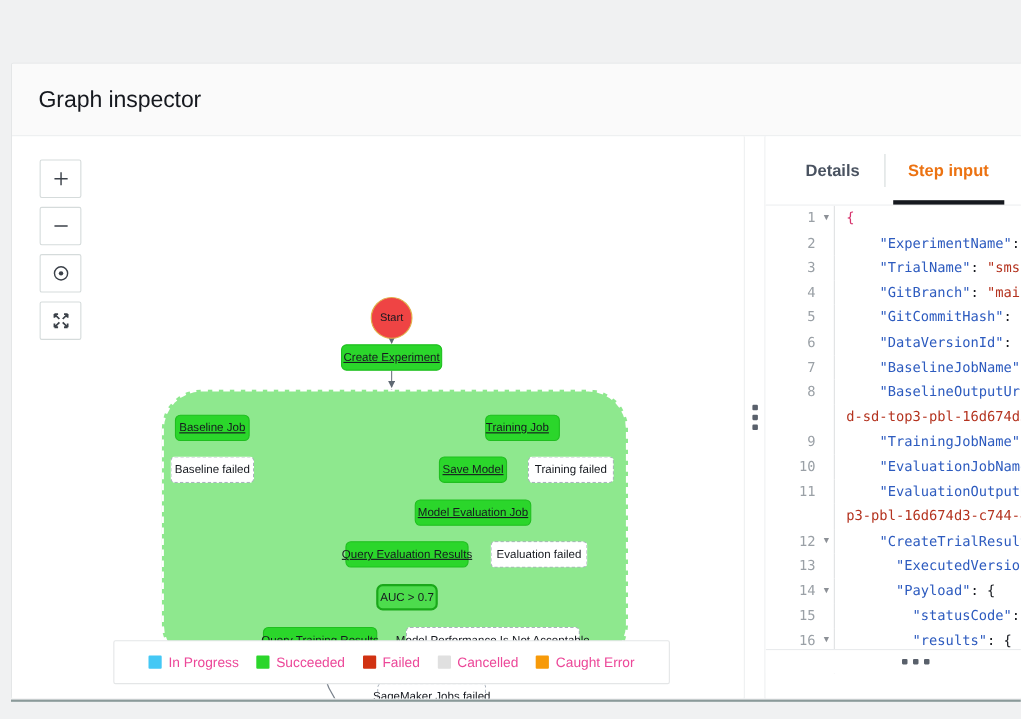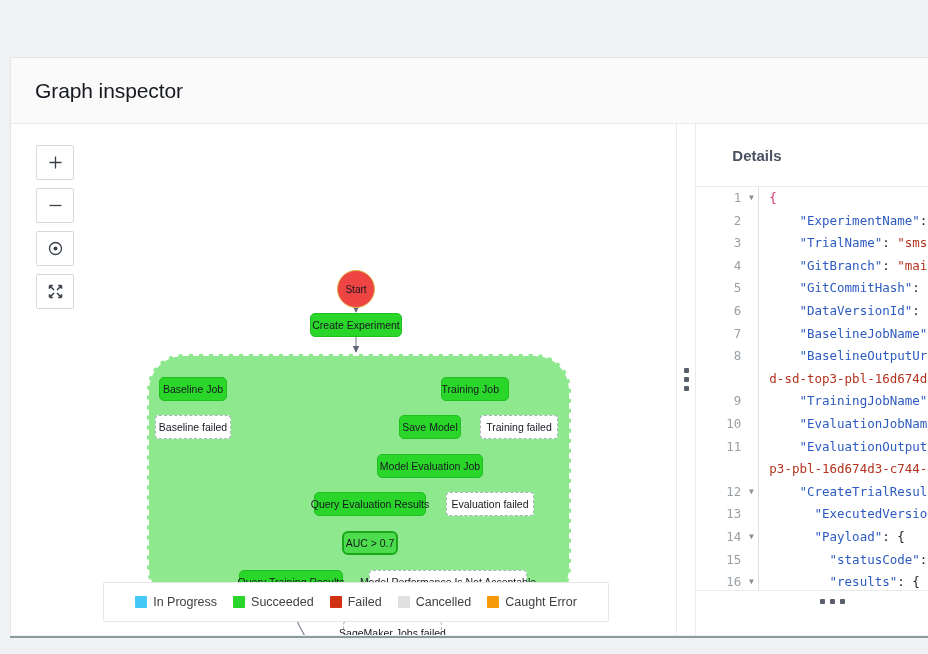--- a/index.html
+++ b/index.html
@@ -85,20 +85,21 @@
     white-space: nowrap;
     cursor: pointer;
     z-index: 3;
   }
   .node.succeeded {
     background: #2bd62b;
     border: 1px solid #1fbf1f;
     border-radius: 5px;
     height: 24px;
     padding: 0 9px;
+    text-decoration: underline;
   }
   .node.choice {
     background: #4ddc4d;
     border: 2px solid #1aa81a;
     border-radius: 6px;
     height: 24px;
     padding: 0 9px;
   }
   .node.notrun {
     background: #ffffff;
@@ -130,21 +131,21 @@
     width: 506px; height: 40px;
     background: #ffffff;
     border: 1px solid #e4e6e7;
     border-radius: 2px;
     display: flex; align-items: center; justify-content: center;
     gap: 16px;
     z-index: 6;
   }
   .legend-item { display: flex; align-items: center; gap: 6px; }
   .legend-swatch { width: 12px; height: 12px; border-radius: 1px; }
-  .legend-label { font-size: 12.5px; color: #404040; }
+  .legend-label { font-size: 12.5px; color: #ec4899; }
 
   
   .v-resizer {
     width: 20px; height: 511px;
     background: #ffffff;
     border-left: 1px solid #e9ebed;
     border-right: 1px solid #e9ebed;
     display: flex; align-items: center; justify-content: center;
     cursor: col-resize;
     flex: 0 0 20px;
@@ -409,20 +410,21 @@
           <i></i>
             <i></i>
             <i></i>
         </span>
       </div>
 
       <div class="detail-pane">
 
         <div class="tabs" id="tabs">
             <div class="tab">Details</div>
+            <div class="tab active">Step input</div>
           </div>
 
         <div class="code-wrap">
           <div id="code-lines">
               <div class="code-row">
                 <div class="gutter">1</div>
                 <div class="fold">▼</div>
                 <div class="code-line"><span class="b">{</span></div>
               </div>
               <div class="code-row">

